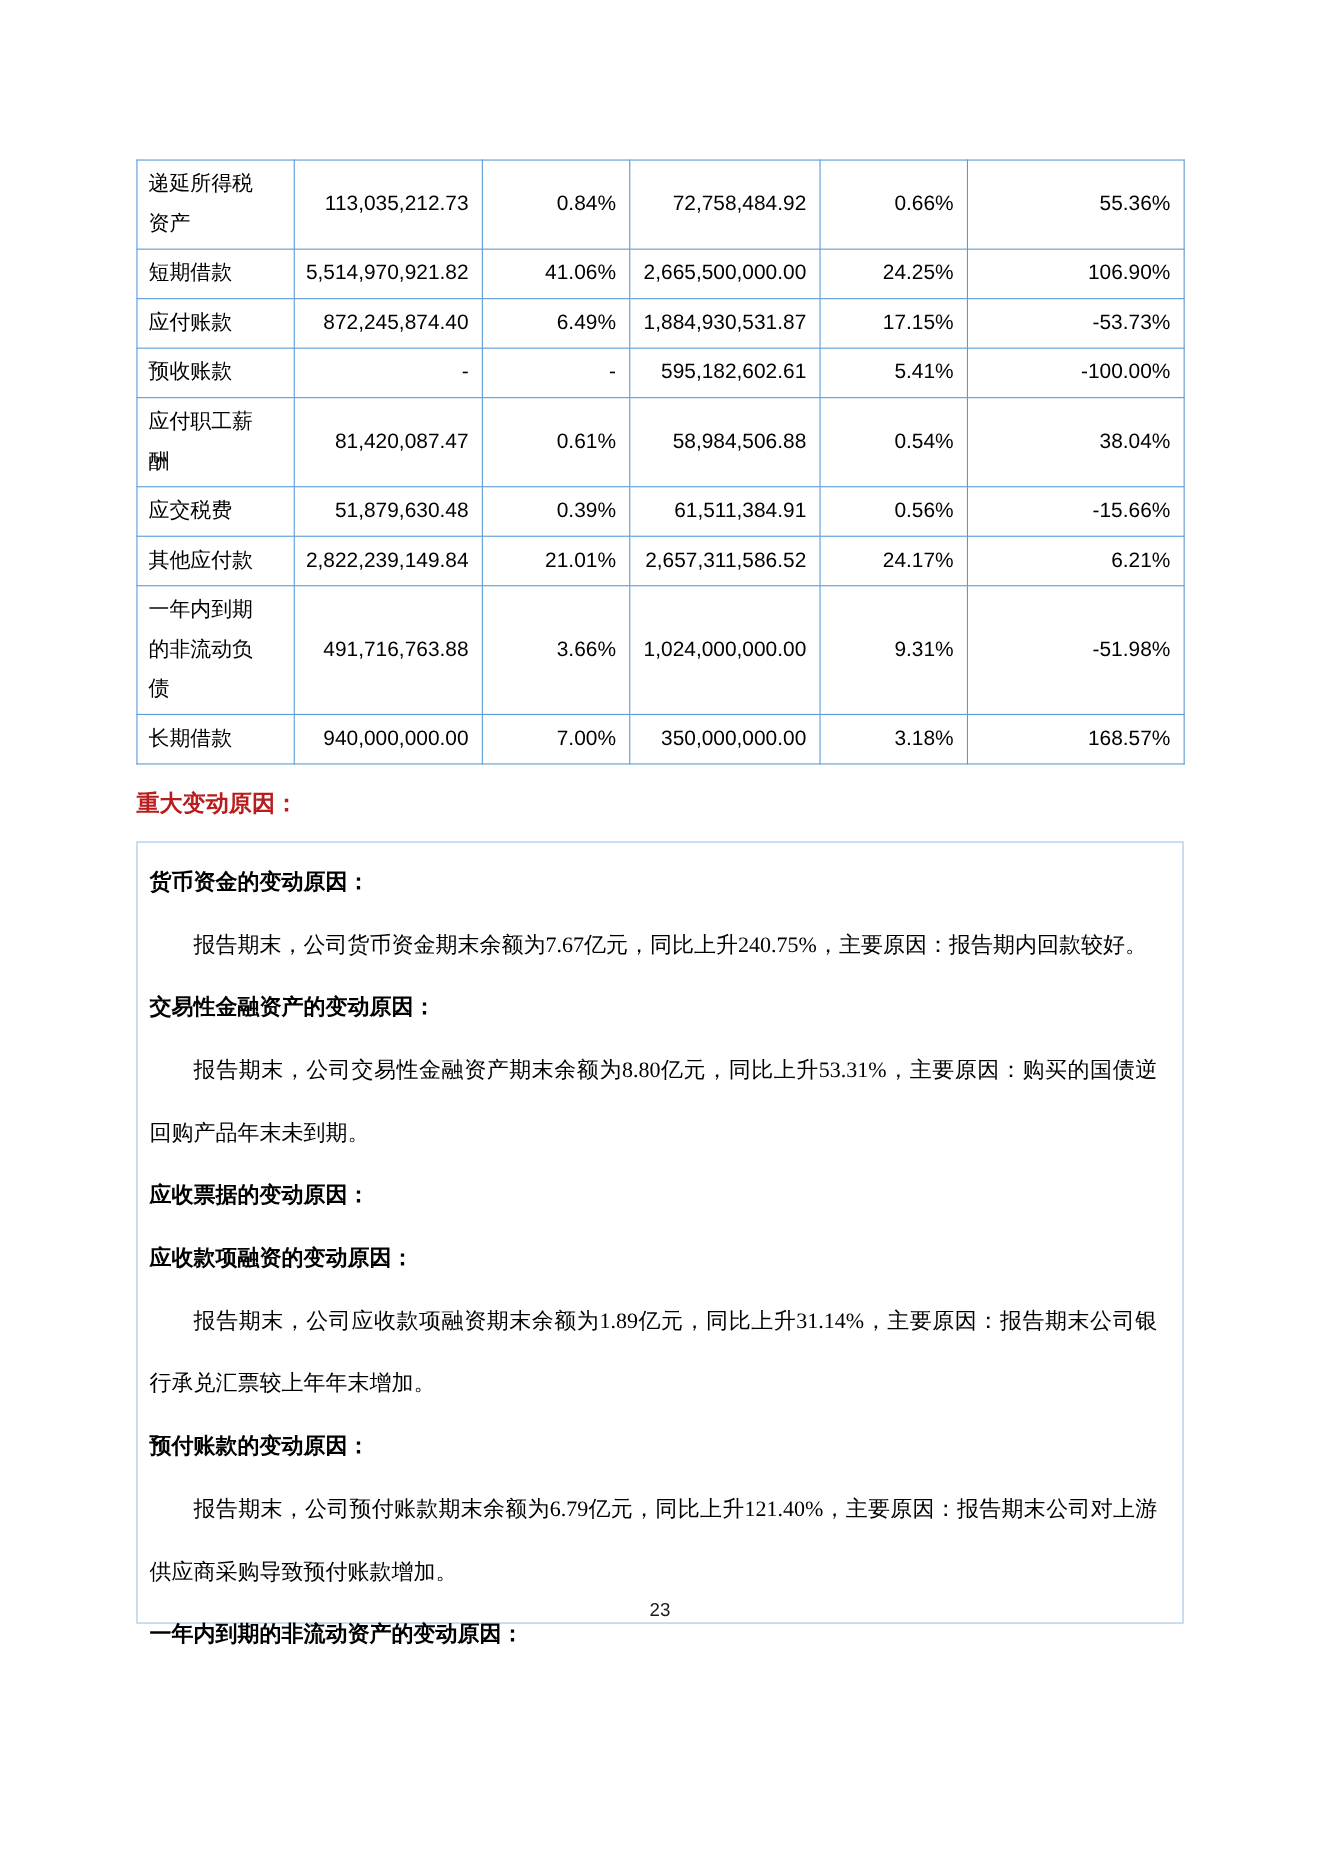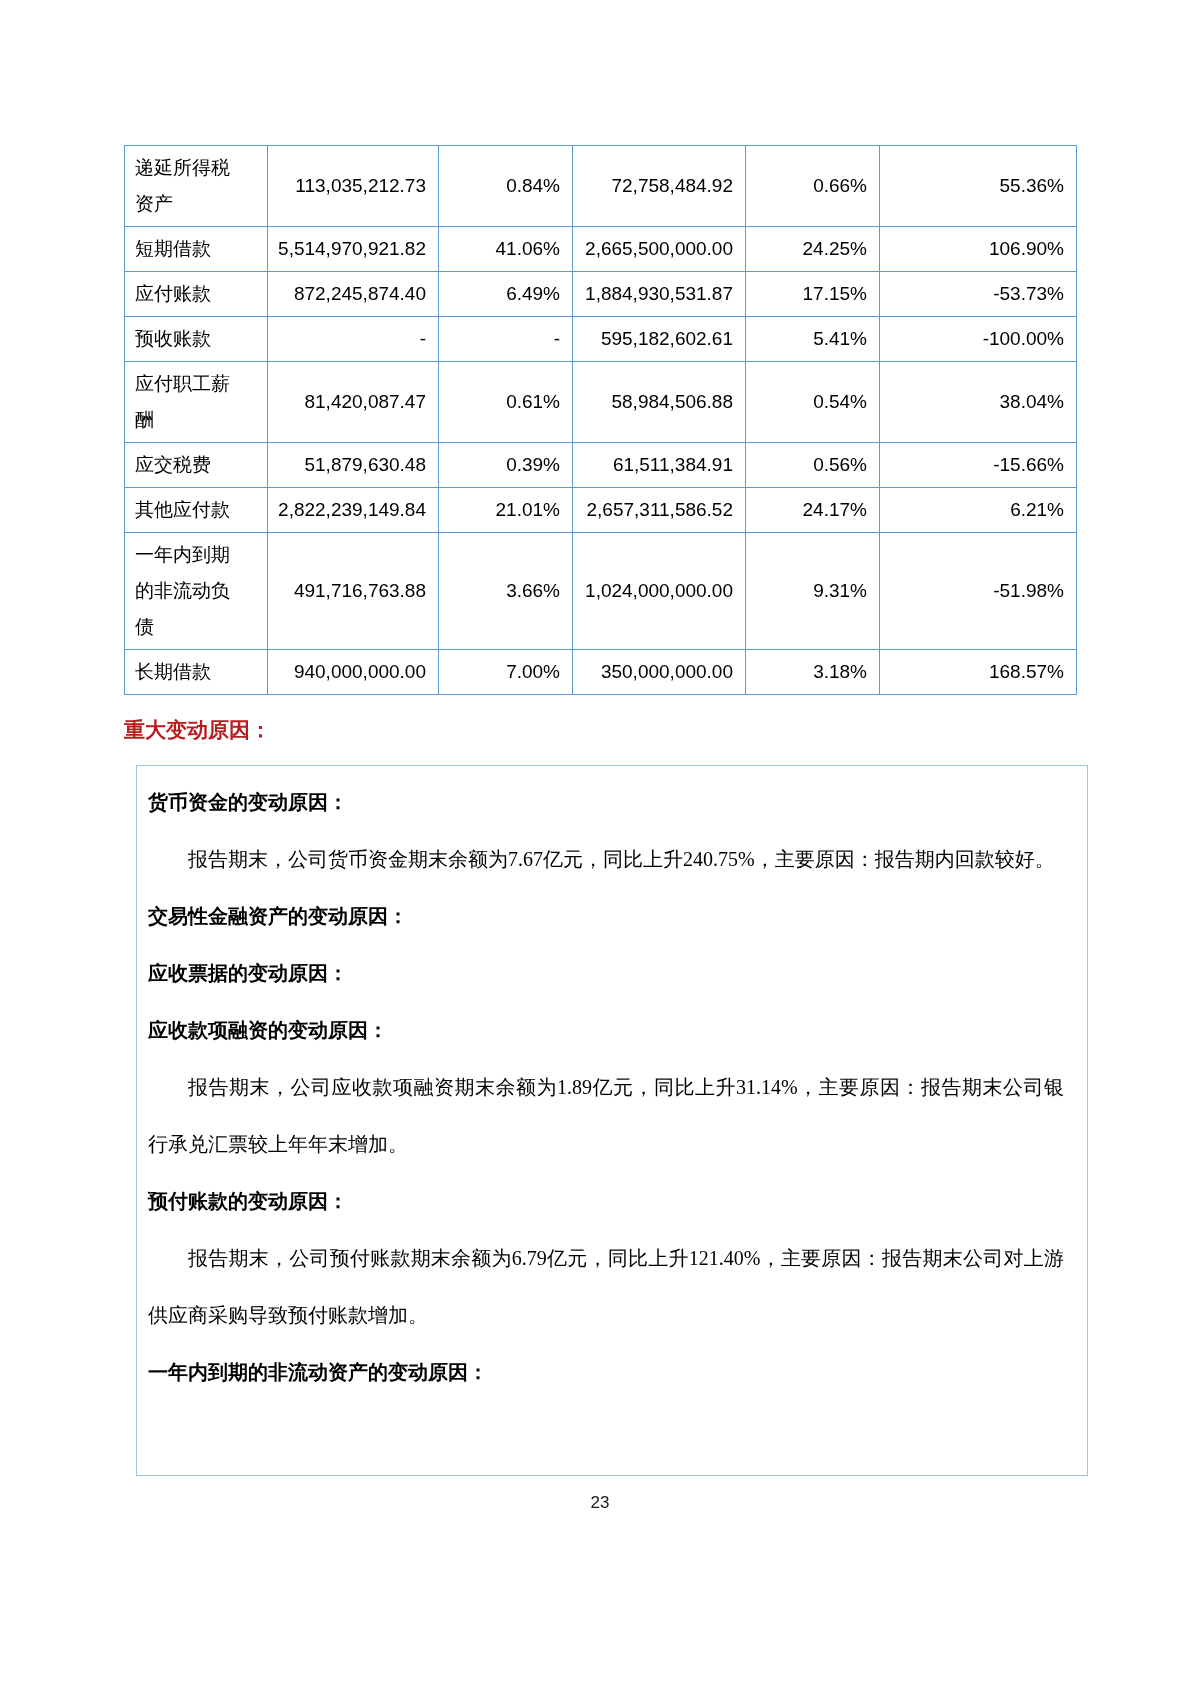--- a/index.html
+++ b/index.html
@@ -63,21 +63,20 @@
 
   
   .reason-box {
     position: absolute;
     left: 124px; top: 765px;
     width: 952px; height: 711px;
     box-sizing: border-box;
     border: 1px solid #9DC3E6;
     padding: 8px 23px 0 11px;
     background: #ffffff;
-    margin-left: 12px;
   }
   .reason-heading {
     margin: 0;
     font-family: "Liberation Sans", sans-serif;
     font-weight: bold;
     font-size: 20px;
     line-height: 57px;
     text-align: left;
   }
   .reason-body {
@@ -87,21 +86,21 @@
     line-height: 57px;
     text-align: justify;
     text-indent: 2em;
   }
   .reason-body:empty { display: none; }
 
   
   .page-number {
     position: absolute;
     left: 0; width: 1200px;
-    top: 1493px;
+    top: 1454px;
     text-align: center;
     font-family: "Liberation Sans", sans-serif;
     font-size: 17px;
     color: #1a1a1a;
   }
 </style>
 </head>
 <body>
 
 <div class="page">
@@ -197,20 +196,21 @@
 
   <h2 class="section-heading">重大变动原因：</h2>
 
   <div class="reason-box">
     <div class="reason">
       <p class="reason-heading">货币资金的变动原因：</p>
       <p class="reason-body">报告期末，公司货币资金期末余额为7.67亿元，同比上升240.75%，主要原因：报告期内回款较好。</p>
     </div>
     <div class="reason">
       <p class="reason-heading">交易性金融资产的变动原因：</p>
+      <p class="reason-body">报告期末，公司交易性金融资产期末余额为8.80亿元，同比上升53.31%，主要原因：购买的国债逆回购产品年末未到期。</p>
     </div>
     <div class="reason">
       <p class="reason-heading">应收票据的变动原因：</p>
     </div>
     <div class="reason">
       <p class="reason-heading">应收款项融资的变动原因：</p>
       <p class="reason-body">报告期末，公司应收款项融资期末余额为1.89亿元，同比上升31.14%，主要原因：报告期末公司银行承兑汇票较上年年末增加。</p>
     </div>
     <div class="reason">
       <p class="reason-heading">预付账款的变动原因：</p>

